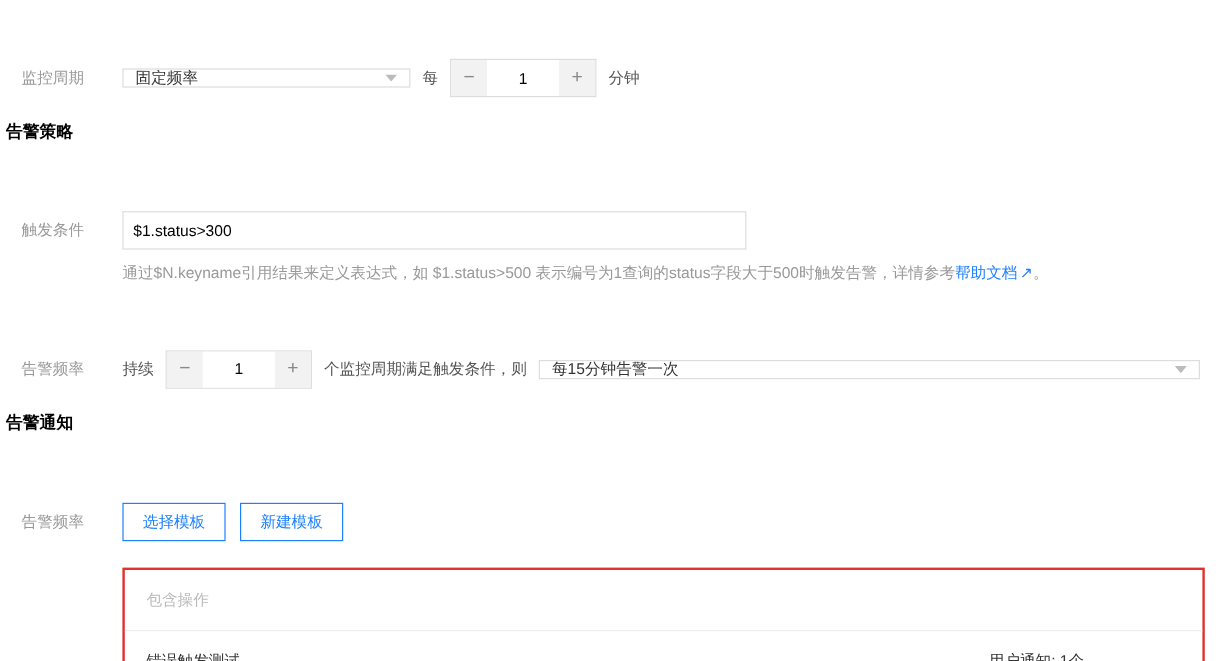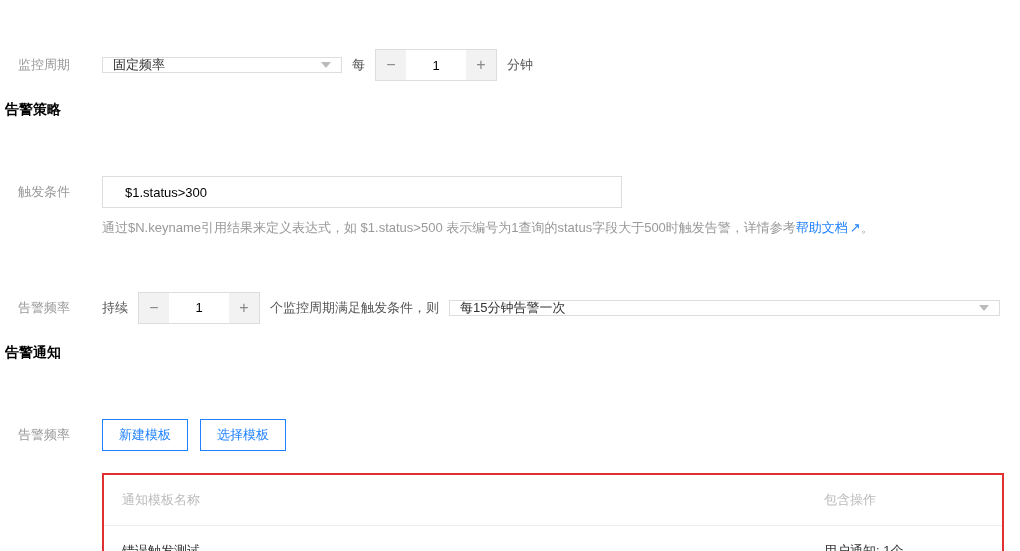--- a/index.html
+++ b/index.html
@@ -6,21 +6,21 @@
 body { font-family: -apple-system, "PingFang SC", "Microsoft YaHei", sans-serif; font-size: 13px; color: #333; background: #fff; width: 1020px; }
 .row { display: flex; align-items: center; padding: 6px 18px; margin-top: 43px; }
 .label-col { width: 84px; color: #999; flex-shrink: 0; }
 .section-title { font-weight: 600; color: #000; font-size: 14px; padding: 14px 5px 8px; }
 .dropdown { display: inline-flex; align-items: center; justify-content: space-between; border: 1px solid #ddd; background: #fff; height: 16px; padding: 0 10px; cursor: pointer; }
 .dropdown .caret { margin-left: 8px; color: #bbb; }
 .stepper { display: inline-flex; border: 1px solid #ddd; height: 32px; }
 .stepper button { width: 30px; border: none; background: #f2f2f2; color: #888; font-size: 16px; cursor: pointer; }
 .stepper input { width: 60px; border: none; text-align: center; outline: none; font-size: 13px; }
 .plain { color: #555; padding: 0 10px; }
-.text-input { border: 1px solid #ddd; height: 32px; padding: 0 22px; width: 520px; font-size: 13px; outline: none; }
+.text-input { border: 1px solid #ddd; height: 32px; padding: 0 8px; width: 520px; font-size: 13px; outline: none; }
 .hint { color: #999; font-size: 13px; padding: 4px 0 4px 102px; line-height: 1.6; }
 .hint a { color: #1E80FF; text-decoration: none; }
 .ext-icon { color: #1E80FF; margin-left: 2px; }
 .outline-btn { border: 1px solid #1E80FF; color: #1E80FF; background: #fff; height: 32px; padding: 0 16px; cursor: pointer; font-size: 13px; }
 .outline-btn + .outline-btn { margin-left: 12px; }
 .table-wrap { margin: 16px 16px 16px 102px; border: 2px solid #e03030; }
 .thead, .trow { display: flex; padding: 16px 18px; }
 .thead { color: #bbb; border-bottom: 1px solid #eee; }
 .col1 { flex: 1; }
 .col2 { width: 160px; }
@@ -75,27 +75,26 @@
     <svg class="caret" viewBox="0 0 10 6">
         <path d="M0 0 L5 6 L10 0" fill="#bbb"></path>
       </svg>
   </div>
 </div>
 
 <div class="section-title">告警通知</div>
 
 <div class="row">
   <div class="label-col">告警频率</div>
+  <button class="outline-btn">选择模板</button>
   <button class="outline-btn">新建模板</button>
-  <button class="outline-btn">选择模板</button>
 </div>
 
 <div class="table-wrap">
   <div class="thead">
-    <div class="col1">通知模板名称</div>
     <div class="col2">包含操作</div>
   </div>
   <div class="trow">
     <div class="col1">错误触发测试</div>
     <div class="col2">用户通知: 1个</div>
   </div>
 </div>
 
 <div class="footer footer-box">
   <div class="red-box" style="left:34px; top:7px; width:88px; height:48px;"></div>

